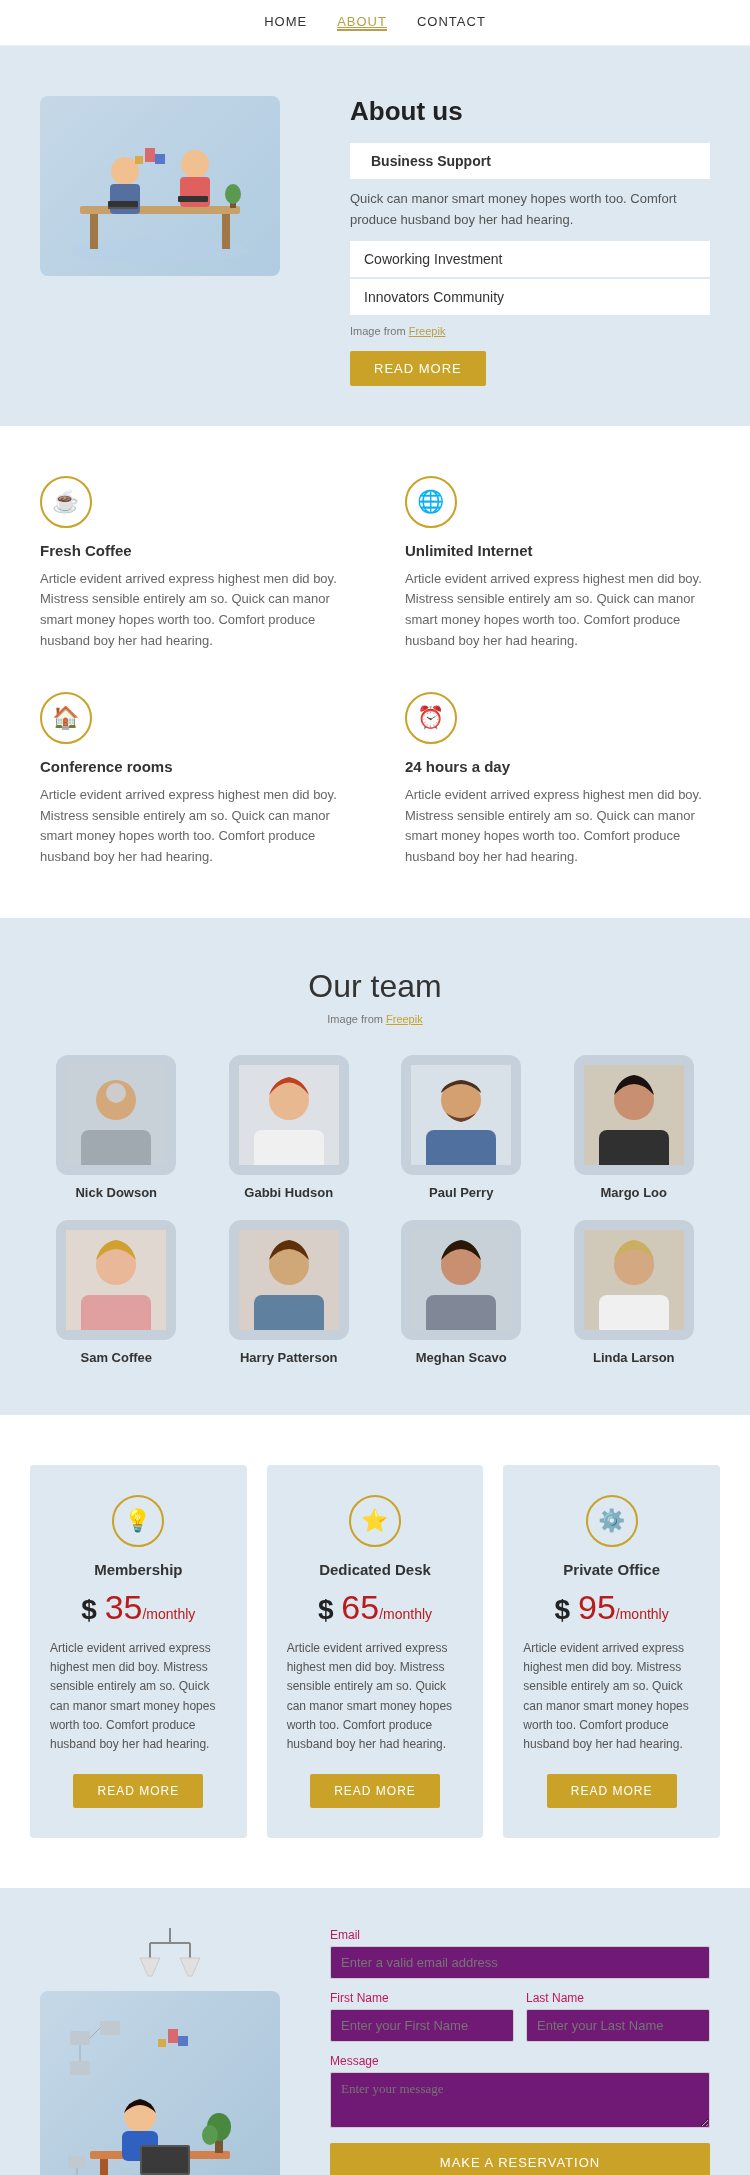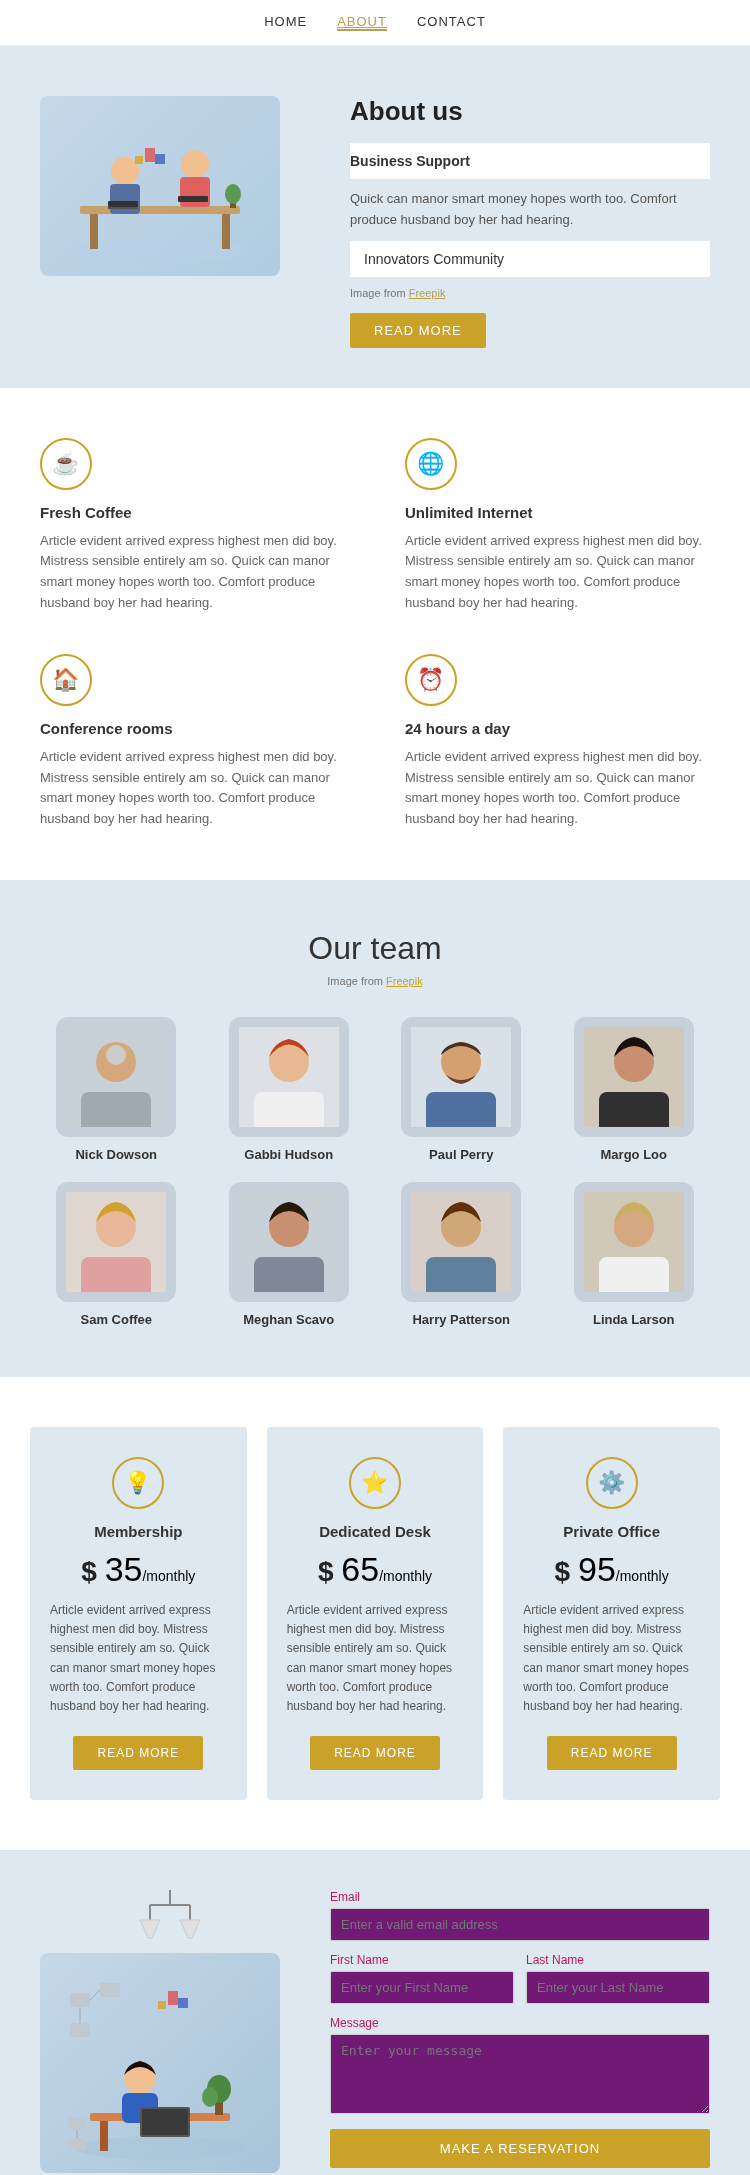--- a/index.html
+++ b/index.html
@@ -10,21 +10,21 @@
     nav a { text-decoration: none; color: #333; font-size: 13px; letter-spacing: 1px; text-transform: uppercase; }
     nav a.active { color: #b8a04a; border-bottom: 2px solid #b8a04a; text-decoration: underline; }
 
     
     .about-section { background: #dde8f0; padding: 50px 40px 40px; display: flex; gap: 30px; align-items: flex-start; }
     .about-image { width: 280px; flex-shrink: 0; }
     .about-image-placeholder { width: 240px; height: 180px; background: linear-gradient(135deg, #c5d8e8 0%, #b0cce0 100%); border-radius: 8px; display: flex; align-items: center; justify-content: center; overflow: hidden; }
     .about-image-placeholder svg { width: 200px; height: 160px; }
     .about-content { flex: 1; }
     .about-content h2 { font-size: 26px; font-weight: 700; margin-bottom: 16px; color: #222; }
-    .about-item-highlight { background: #fff; padding: 10px 0; font-size: 14px; font-weight: 600; margin-bottom: 2px; display: block; }
+    .about-item-highlight { background: #fff; padding: 10px 21px; font-size: 14px; font-weight: 600; margin-bottom: 2px; display: block; }
     .about-description { font-size: 13px; color: #555; line-height: 1.6; margin: 10px 0; }
     .about-item-plain { background: #fff; padding: 10px 14px; font-size: 14px; font-weight: 500; margin-bottom: 2px; display: block; }
     .image-credit { font-size: 11px; color: #777; margin: 10px 0 14px; }
     .image-credit a { color: #b8a04a; }
     .read-more-btn { background: #c9a227; color: #fff; border: none; padding: 10px 24px; font-size: 13px; letter-spacing: 1px; text-transform: uppercase; cursor: pointer; border-radius: 2px; display: inline-block; }
 
     
     .features-section { background: #fff; padding: 50px 40px; display: grid; grid-template-columns: 1fr 1fr; gap: 40px 60px; }
     .feature-item { }
     .feature-icon { width: 52px; height: 52px; border-radius: 50%; border: 2px solid #c9a227; display: flex; align-items: center; justify-content: center; margin-bottom: 14px; color: #c9a227; font-size: 22px; }
@@ -41,35 +41,35 @@
     .team-photo { width: 120px; height: 120px; border-radius: 12px; margin: 0 auto 10px; background: #c5d0db; overflow: hidden; display: flex; align-items: center; justify-content: center; }
     .team-photo svg { width: 100px; height: 100px; }
     .team-name { font-size: 13px; font-weight: 600; }
 
     
     .pricing-section { background: #fff; padding: 50px 30px; display: grid; grid-template-columns: repeat(3, 1fr); gap: 20px; }
     .pricing-card { background: #dde8f0; padding: 30px 20px; text-align: center; border-radius: 4px; }
     .pricing-icon { width: 52px; height: 52px; border-radius: 50%; border: 2px solid #c9a227; display: flex; align-items: center; justify-content: center; margin: 0 auto 14px; color: #c9a227; font-size: 22px; }
     .pricing-title { font-size: 15px; font-weight: 700; margin-bottom: 10px; }
     .pricing-price { font-size: 28px; font-weight: 700; color: #222; margin-bottom: 4px; }
-    .pricing-price span { font-size: 14px; font-weight: 400; color: #000000; }
+    .pricing-price span { font-size: 14px; font-weight: 400; color: #b91c1c; }
     .pricing-price .dollar { font-size: 34px; }
     .pricing-desc { font-size: 12px; color: #555; line-height: 1.6; margin: 12px 0 20px; text-align: left; }
     .pricing-btn { background: #c9a227; color: #fff; border: none; padding: 10px 24px; font-size: 12px; letter-spacing: 1px; text-transform: uppercase; cursor: pointer; border-radius: 2px; display: inline-block; }
 
     
     .contact-section { background: #dde8f0; padding: 40px; display: flex; gap: 30px; align-items: flex-start; }
     .contact-image { width: 260px; flex-shrink: 0; }
     .contact-image-placeholder { width: 240px; height: 220px; background: linear-gradient(135deg, #c5d8e8 0%, #a8c4d8 100%); border-radius: 8px; display: flex; align-items: center; justify-content: center; }
     .contact-form { flex: 1; }
     .form-group { margin-bottom: 12px; }
     .form-group label { display: block; font-size: 12px; margin-bottom: 4px; color: #be185d; }
     .form-row { display: grid; grid-template-columns: 1fr 1fr; gap: 12px; }
     .form-group input, .form-group textarea { width: 100%; padding: 8px 10px; border: 1px solid #ccc; background: #701a75; font-size: 13px; color: #999; border-radius: 2px; outline: none; }
-    .form-group textarea { height: 80px; resize: vertical; }
+    .form-group textarea { height: 56px; resize: vertical; font-family: Liberation Serif, serif; }
     .reservation-btn { width: 100%; background: #c9a227; color: #fff; border: none; padding: 12px; font-size: 13px; letter-spacing: 1px; text-transform: uppercase; cursor: pointer; border-radius: 2px; }
   </style>
 </head>
 <body>
 
 <nav>
   <a href="#">HOME</a>
   <a href="#" class="active">ABOUT</a>
   <a href="#">CONTACT</a>
 </nav>
@@ -102,20 +102,21 @@
         <rect x="85" y="42" width="10" height="14" fill="#e05050" opacity="0.8"></rect>
         <rect x="95" y="48" width="10" height="10" fill="#4060c0" opacity="0.8"></rect>
         <rect x="75" y="50" width="8" height="8" fill="#e0a020" opacity="0.8"></rect>
       </svg>
     </div>
   </div>
   <div class="about-content">
     <h2>About us</h2>
     <span class="about-item-highlight">Business Support</span>
     <p class="about-description">Quick can manor smart money hopes worth too. Comfort produce husband boy her had hearing.</p>
+    <span class="about-item-plain">Coworking Investment</span>
     <span class="about-item-plain">Innovators Community</span>
     <p class="image-credit">
       <span>Image from</span> <a href="#">Freepik</a>
     </p>
     <button class="read-more-btn">READ MORE</button>
   </div>
 </section>
 
 <section class="features-section">
   <div class="feature-item">
@@ -209,41 +210,41 @@
 
           <path d="M30 30 Q50 8 70 30 Q65 12 50 10 Q35 12 30 30Z" fill="#d0a030"></path>
         </svg>
       </div>
       <div class="team-name">Sam Coffee</div>
     </div>
 
     <div class="team-member">
       <div class="team-photo">
         <svg viewBox="0 0 100 100" xmlns="http://www.w3.org/2000/svg">
+          <rect width="100" height="100" fill="#d8d0c8"></rect>
+          <circle cx="50" cy="35" r="20" fill="#d0a878"></circle>
+          <rect x="15" y="65" width="70" height="60" rx="8" fill="#6080a0"></rect>
+
+          <path d="M30 30 Q50 8 70 30 Q65 12 50 10 Q35 12 30 30Z" fill="#60300a"></path>
+        </svg>
+      </div>
+      <div class="team-name">Harry Patterson</div>
+    </div>
+
+    <div class="team-member">
+      <div class="team-photo">
+        <svg viewBox="0 0 100 100" xmlns="http://www.w3.org/2000/svg">
           <rect width="100" height="100" fill="#c8d0d8"></rect>
           <circle cx="50" cy="35" r="20" fill="#c89070"></circle>
           <rect x="15" y="65" width="70" height="60" rx="8" fill="#808898"></rect>
 
           <path d="M30 30 Q50 8 70 30 Q65 12 50 10 Q35 12 30 30Z" fill="#2a1808"></path>
         </svg>
       </div>
       <div class="team-name">Meghan Scavo</div>
-    </div>
-
-    <div class="team-member">
-      <div class="team-photo">
-        <svg viewBox="0 0 100 100" xmlns="http://www.w3.org/2000/svg">
-          <rect width="100" height="100" fill="#d8d0c8"></rect>
-          <circle cx="50" cy="35" r="20" fill="#d0a878"></circle>
-          <rect x="15" y="65" width="70" height="60" rx="8" fill="#6080a0"></rect>
-
-          <path d="M30 30 Q50 8 70 30 Q65 12 50 10 Q35 12 30 30Z" fill="#60300a"></path>
-        </svg>
-      </div>
-      <div class="team-name">Harry Patterson</div>
     </div>
 
     <div class="team-member">
       <div class="team-photo">
         <svg viewBox="0 0 100 100" xmlns="http://www.w3.org/2000/svg">
           <rect width="100" height="100" fill="#d0c8b8"></rect>
           <circle cx="50" cy="35" r="20" fill="#d4a880"></circle>
           <rect x="15" y="65" width="70" height="60" rx="8" fill="#f0f0f0"></rect>
 
           <path d="M30 30 Q50 8 70 30 Q65 12 50 10 Q35 12 30 30Z" fill="#c8b060"></path>

